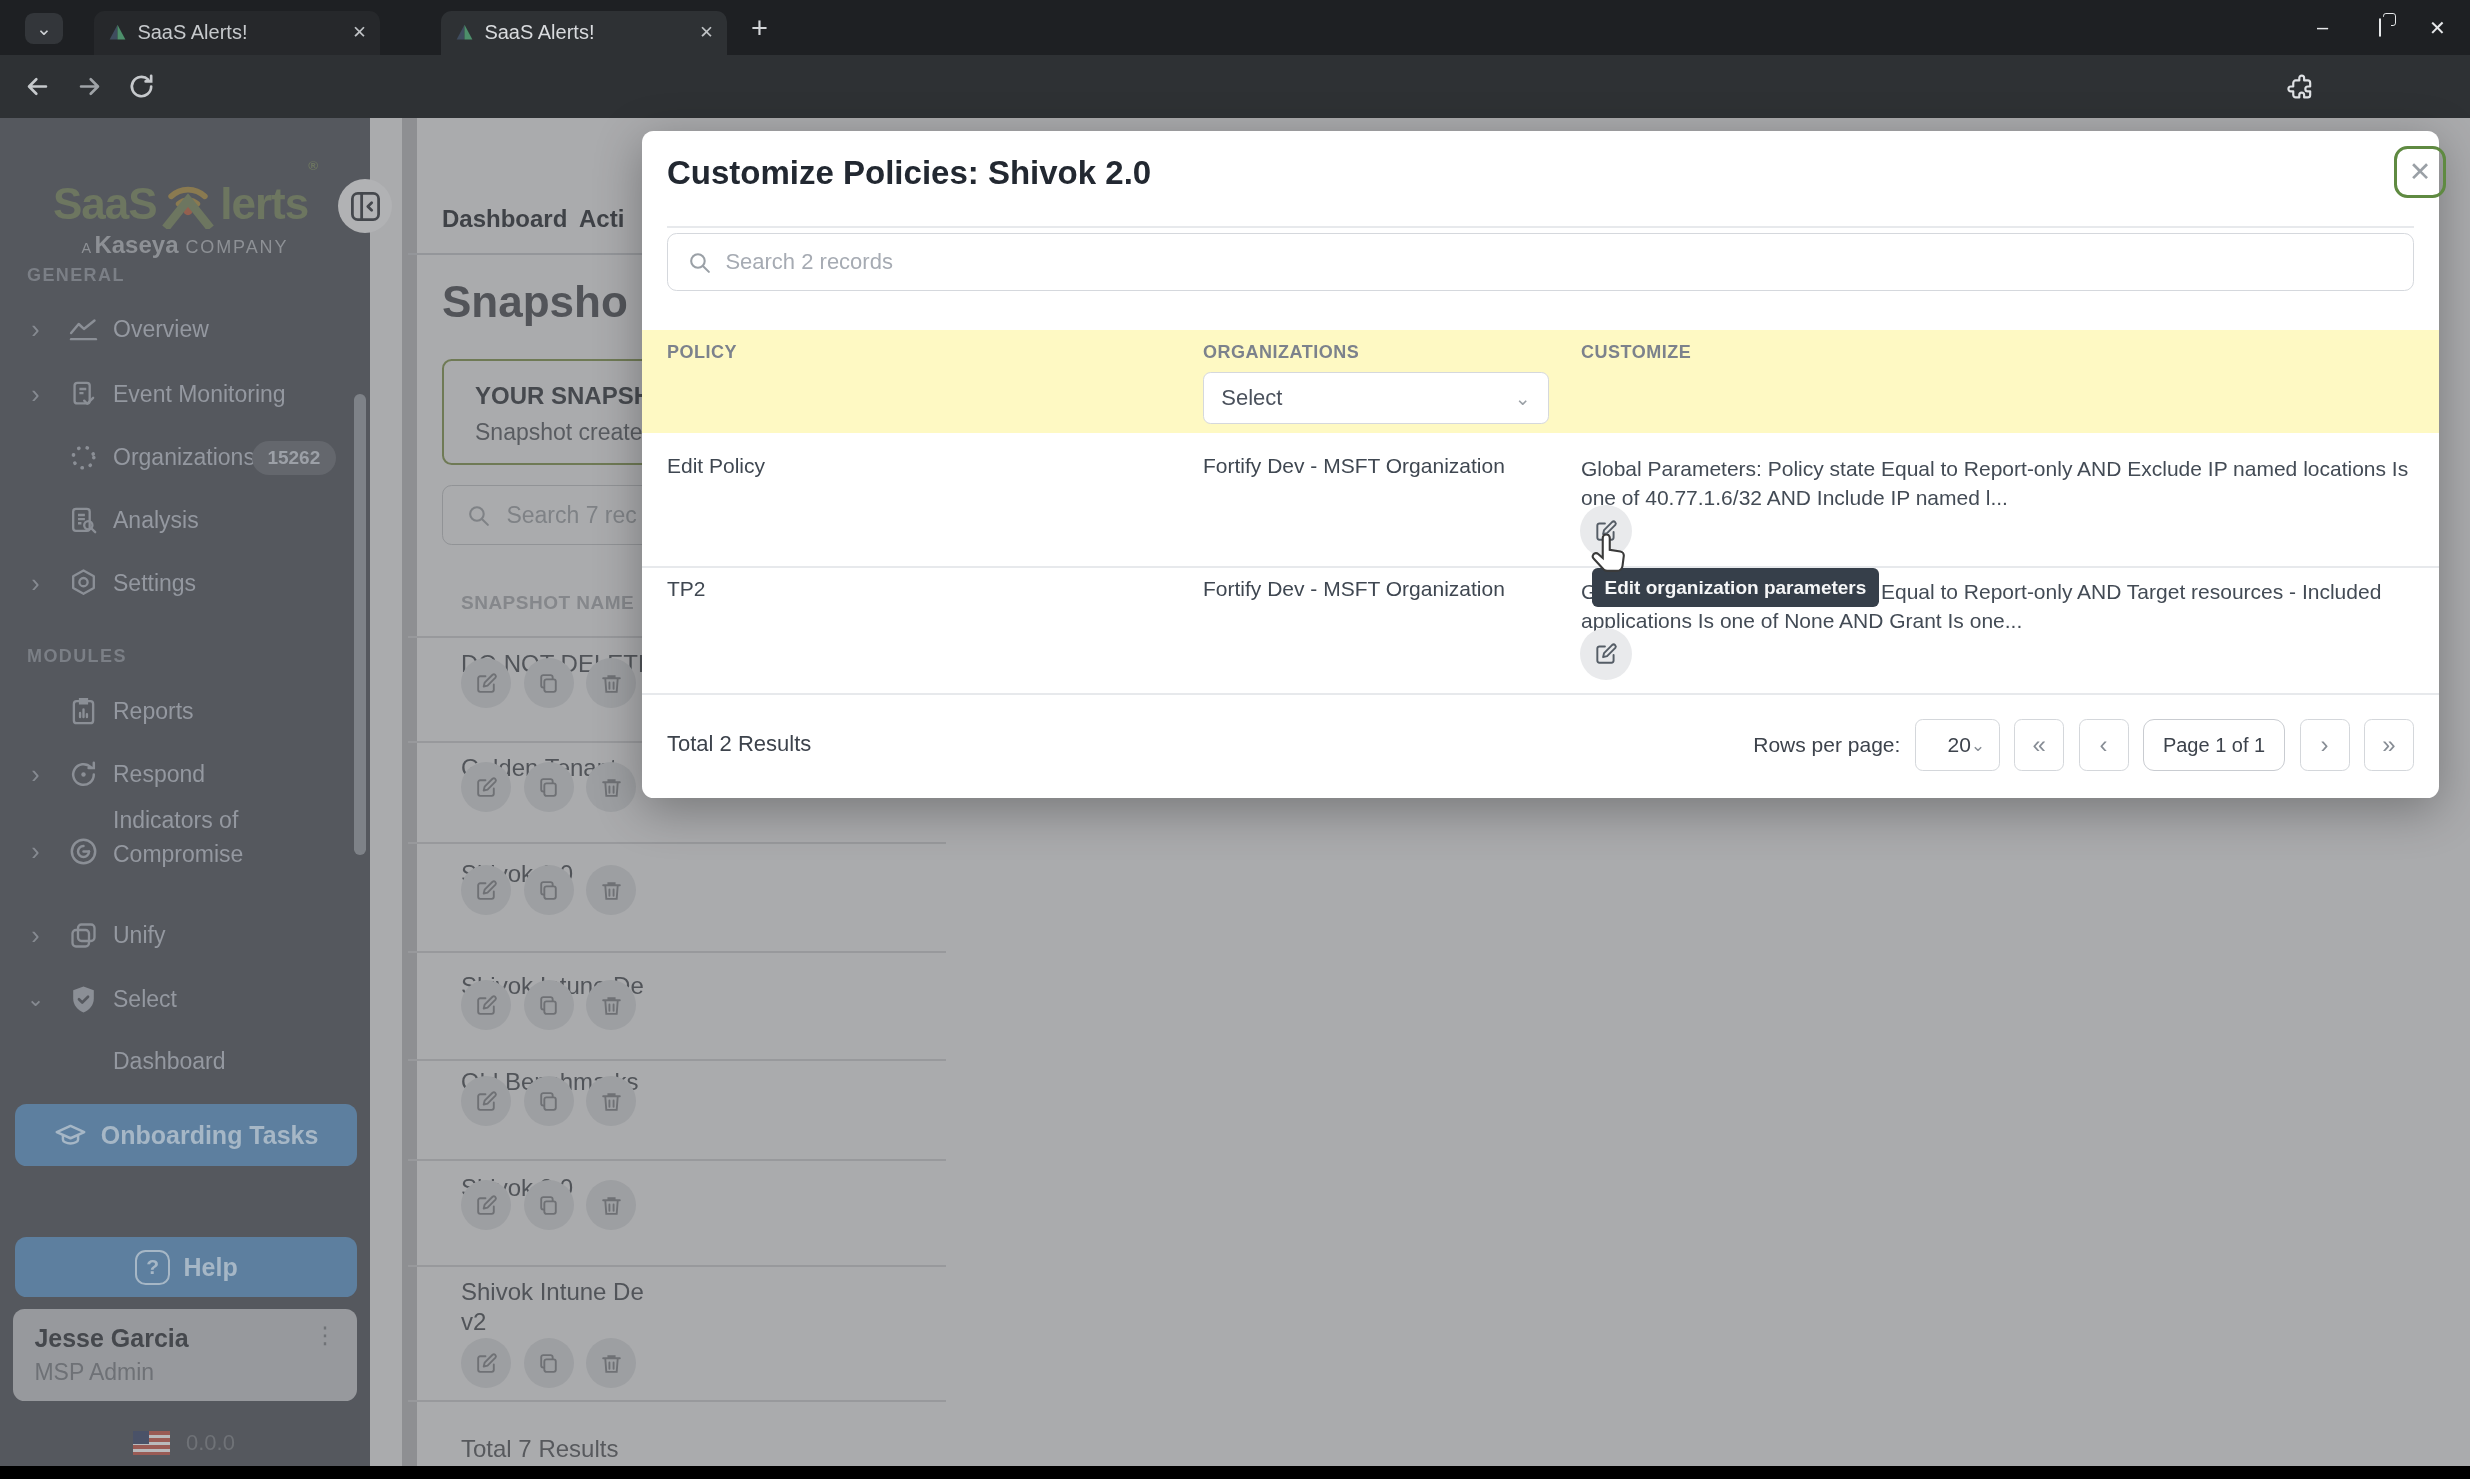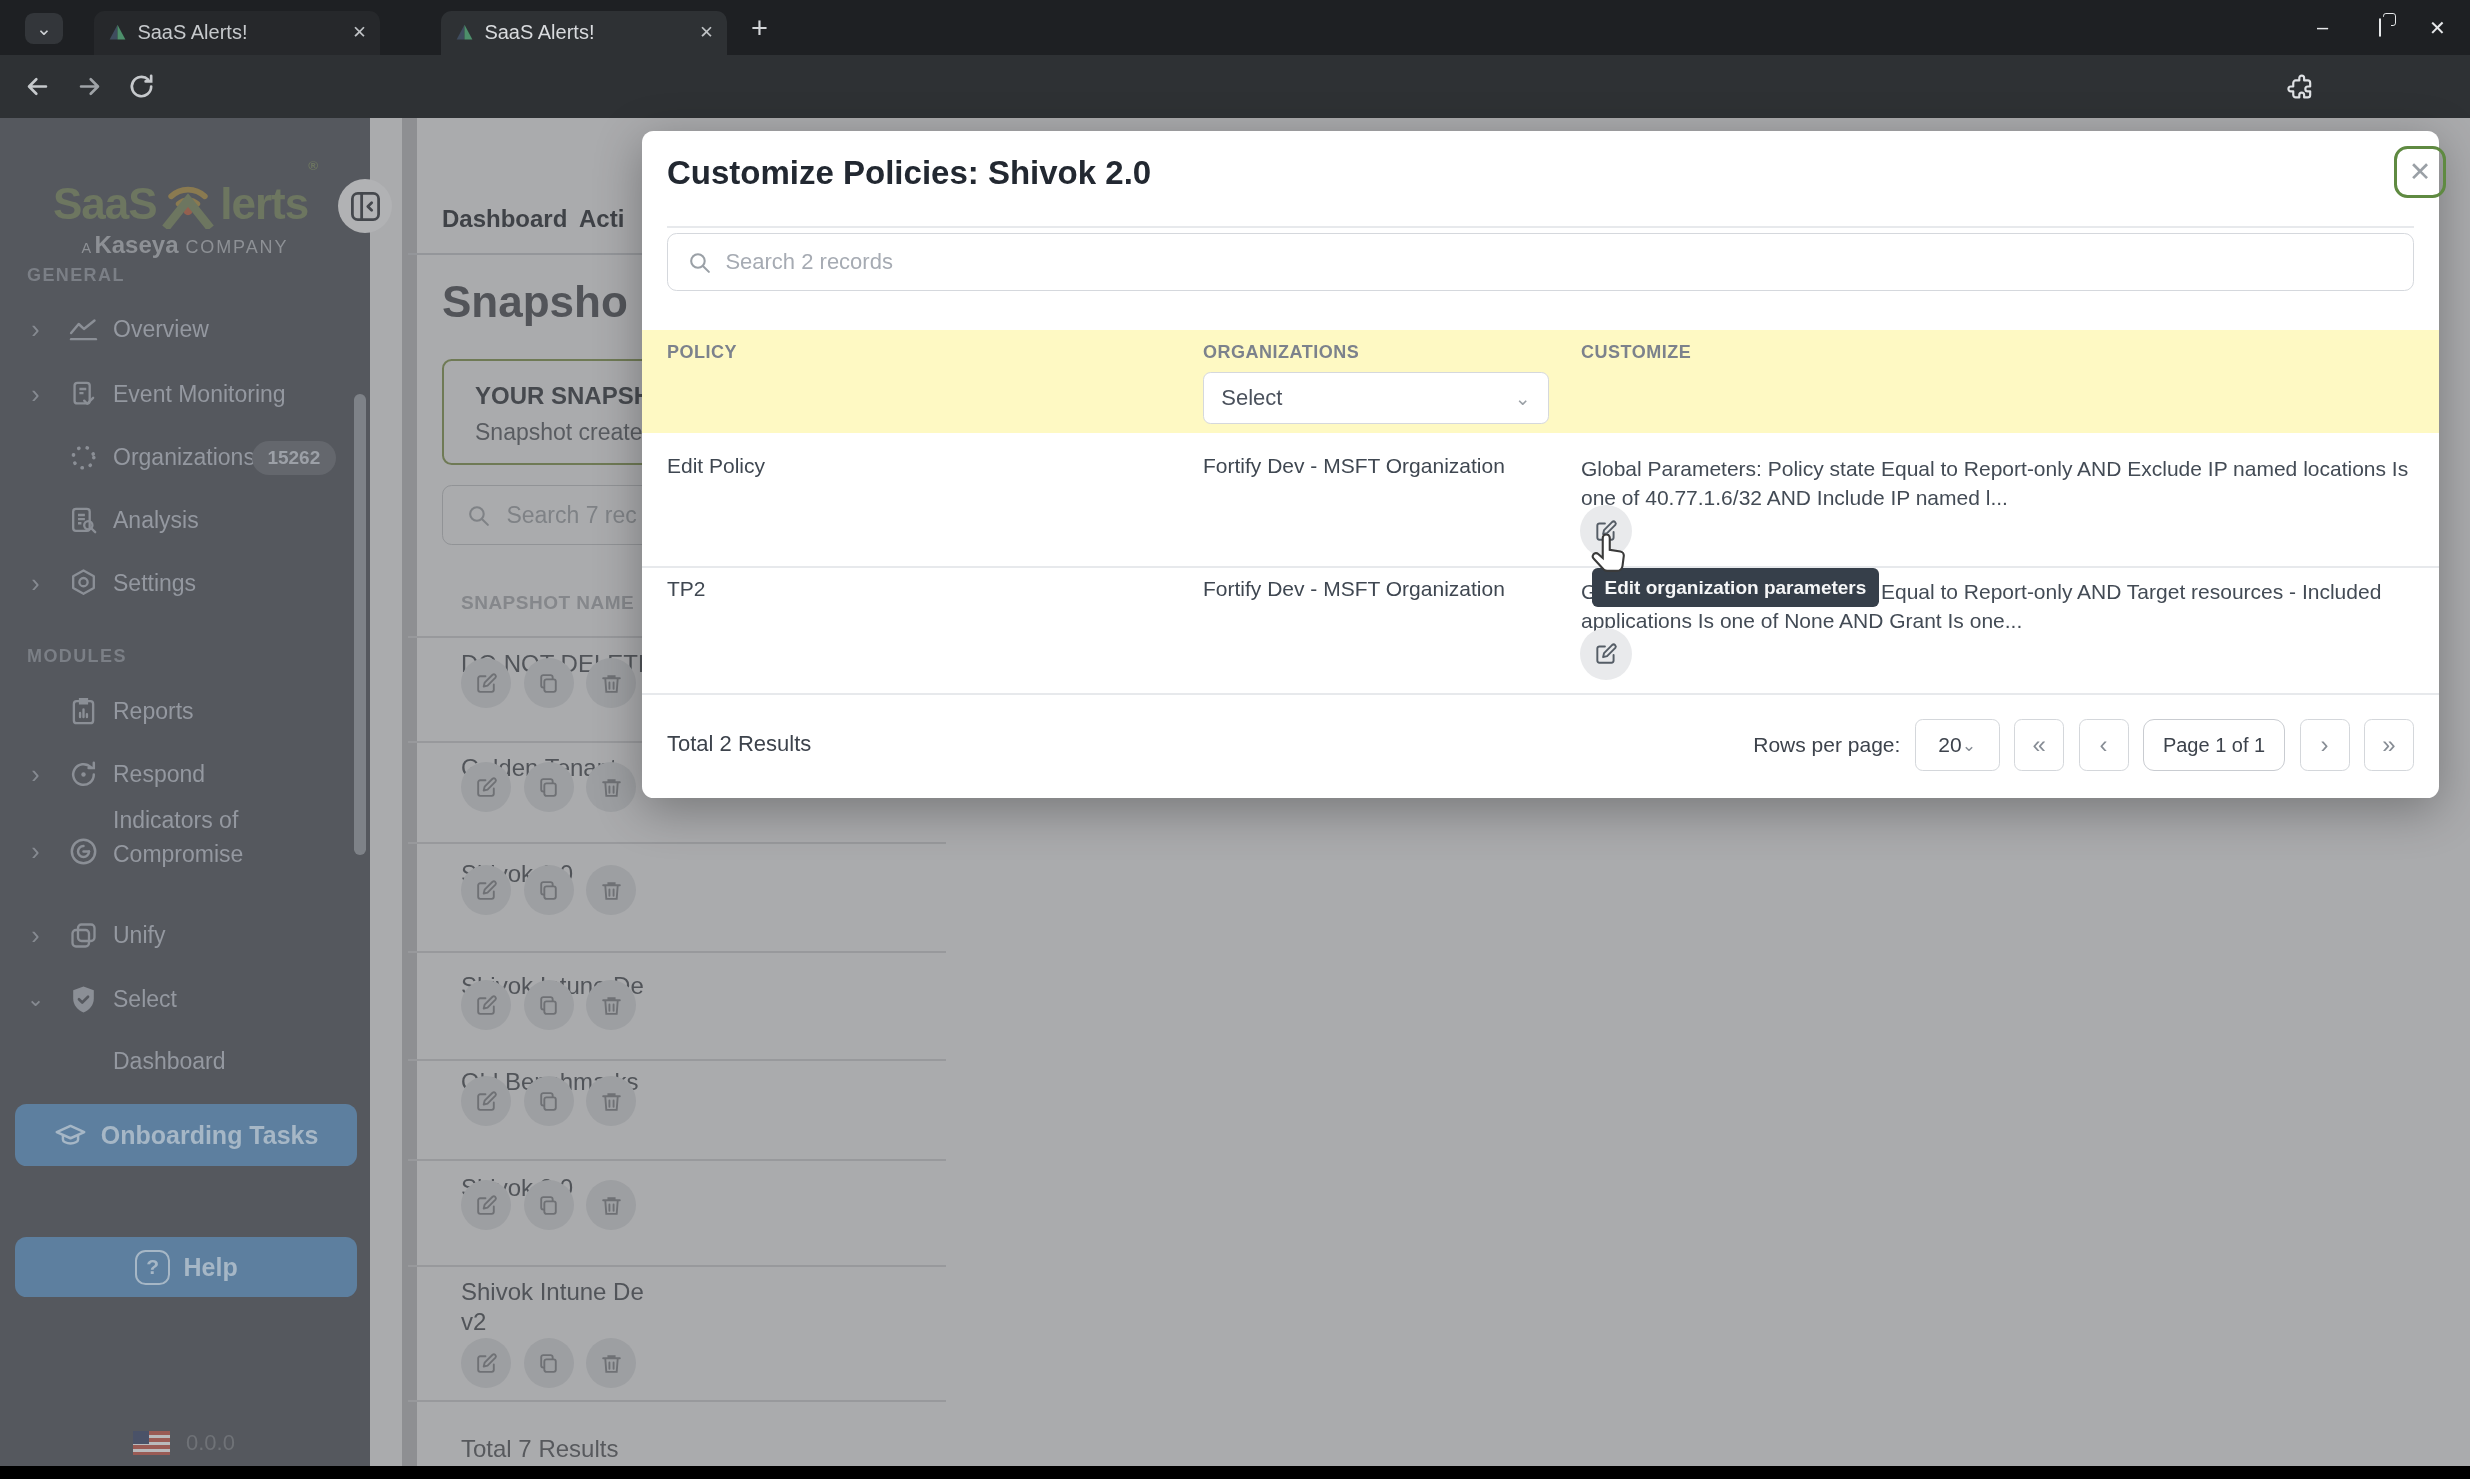--- a/index.html
+++ b/index.html
@@ -97,21 +97,21 @@
 .mselect .sc{color:#9aa0a6;font-size:19px}
 .cell{position:absolute;font-size:21px;color:#3f4751;white-space:nowrap}
 .cust{position:absolute;left:939px;width:865px;font-size:21px;color:#434b55;line-height:29px;white-space:normal}
 .editbtn{position:absolute;left:938px;width:52px;height:52px;border-radius:50%;background:#e9eaec;color:#555d66;display:flex;align-items:center;justify-content:center}
 .editbtn svg{width:26px;height:26px}
 .tooltip{position:absolute;left:950px;top:437px;height:39px;background:#363f4a;border-radius:5.8px;color:#f5f6f7;font-size:19px;font-weight:bold;display:flex;align-items:center;padding:0 12.5px;z-index:22;white-space:nowrap}
 .cursor{position:absolute;left:945px;top:403px;width:42px;height:46px;z-index:25}
 .mfoot-total{position:absolute;left:25px;top:600px;font-size:22px;color:#3d434c}
 .mfoot-right{position:absolute;right:25px;top:588px;height:52px;display:flex;align-items:center;gap:14.4px}
 .rpp-label{font-size:21px;color:#3d434c}
-.rpp-select{width:85px;height:52px;border:1.4px solid #d4d7db;border-radius:7.7px;display:flex;align-items:center;justify-content:center;padding:0 13.4px;font-size:21px;color:#3d434c}
+.rpp-select{width:85px;height:52px;border:1.4px solid #d4d7db;border-radius:7.7px;display:flex;align-items:center;justify-content:flex-end;padding:0 13.4px;font-size:21px;color:#3d434c}
 .rpp-select .sc{color:#878d95;font-size:17.3px}
 .pgbtn{width:50px;height:52px;border:1.4px solid #d4d7db;border-radius:7.7px;display:flex;align-items:center;justify-content:center;font-size:24px;color:#878d95}
 .pgbox{height:52px;border:1.4px solid #c9ccd1;border-radius:11px;display:flex;align-items:center;padding:0 19px;font-size:20px;color:#3d434c;white-space:nowrap}
 </style>
 </head>
 <body>
 
 <div id="screen">
 
   <div id="titlebar">
@@ -348,20 +348,25 @@
             </svg>
           </span>
         <span>Onboarding Tasks</span>
       </div>
 
       <div class="sidebtn" style="top:1119px;height:60px">
         <span class="qmark">?</span>
         <span>Help</span>
       </div>
 
+      <div class="usercard">
+        <div class="uname">Jesse Garcia</div>
+        <div class="urole">MSP Admin</div>
+        <div class="ukebab">⋮</div>
+      </div>
 
       <span class="flag"></span>
       <span class="ver">0.0.0</span>
 
       <div class="collapse-tab">
         <span class="collapse-ic">
             <svg viewBox="0 0 24 24" fill="none" stroke="currentColor" stroke-width="1.8" stroke-linecap="round" stroke-linejoin="round">
               <rect x="3.5" y="3.5" width="17" height="17" rx="3.5"></rect>
               <path d="M9.5 4v16"></path>
               <path d="M16 9.5L13.5 12l2.5 2.5"></path>

